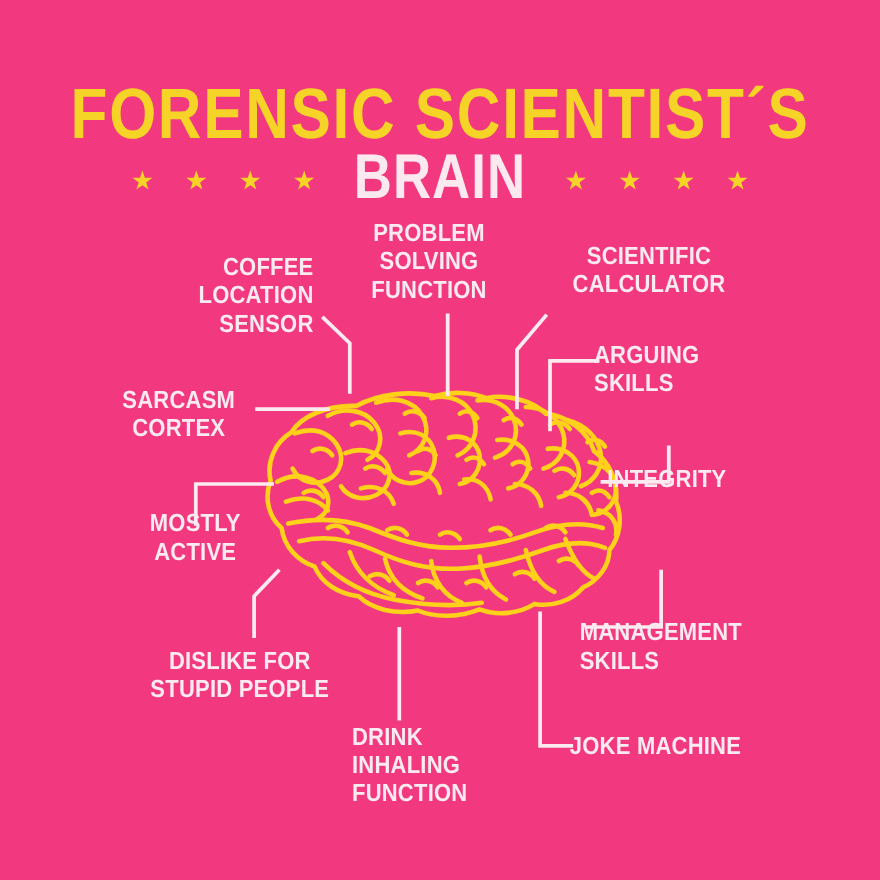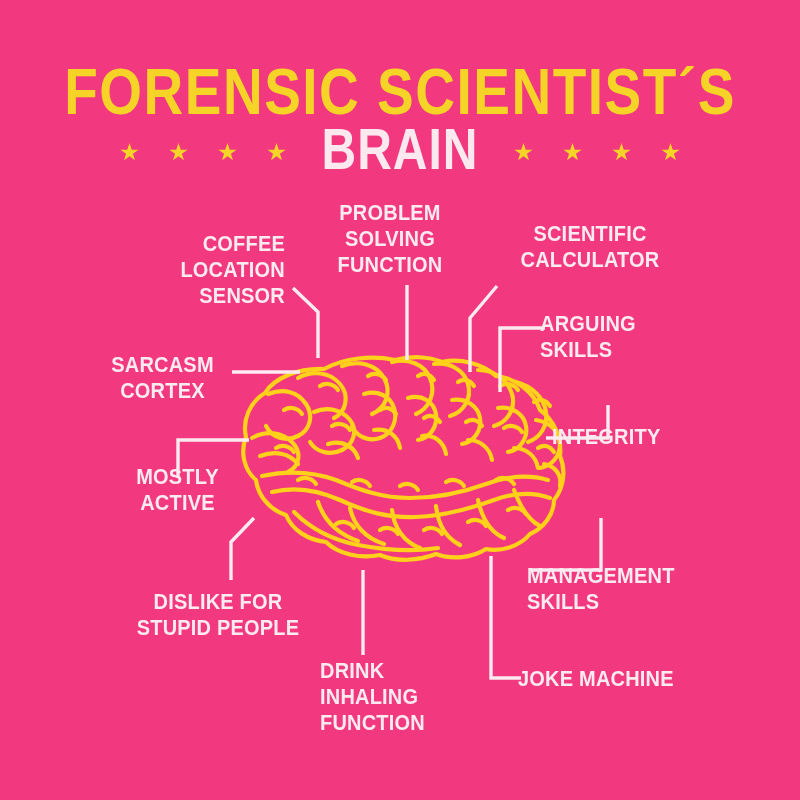--- a/index.html
+++ b/index.html
@@ -19,21 +19,21 @@
     position: relative;
     width: 800px;
     height: 800px;
     background: #f2397f;
     overflow: hidden;
   }
 
   
   #title-block {
     position: absolute;
-    top: 0;
+    top: 12px;
     left: 0;
     width: 800px;
     height: 190px;
   }
   #title-line1 {
     position: absolute;
     top: 57px;
     left: 0;
     width: 800px;
     text-align: center;

